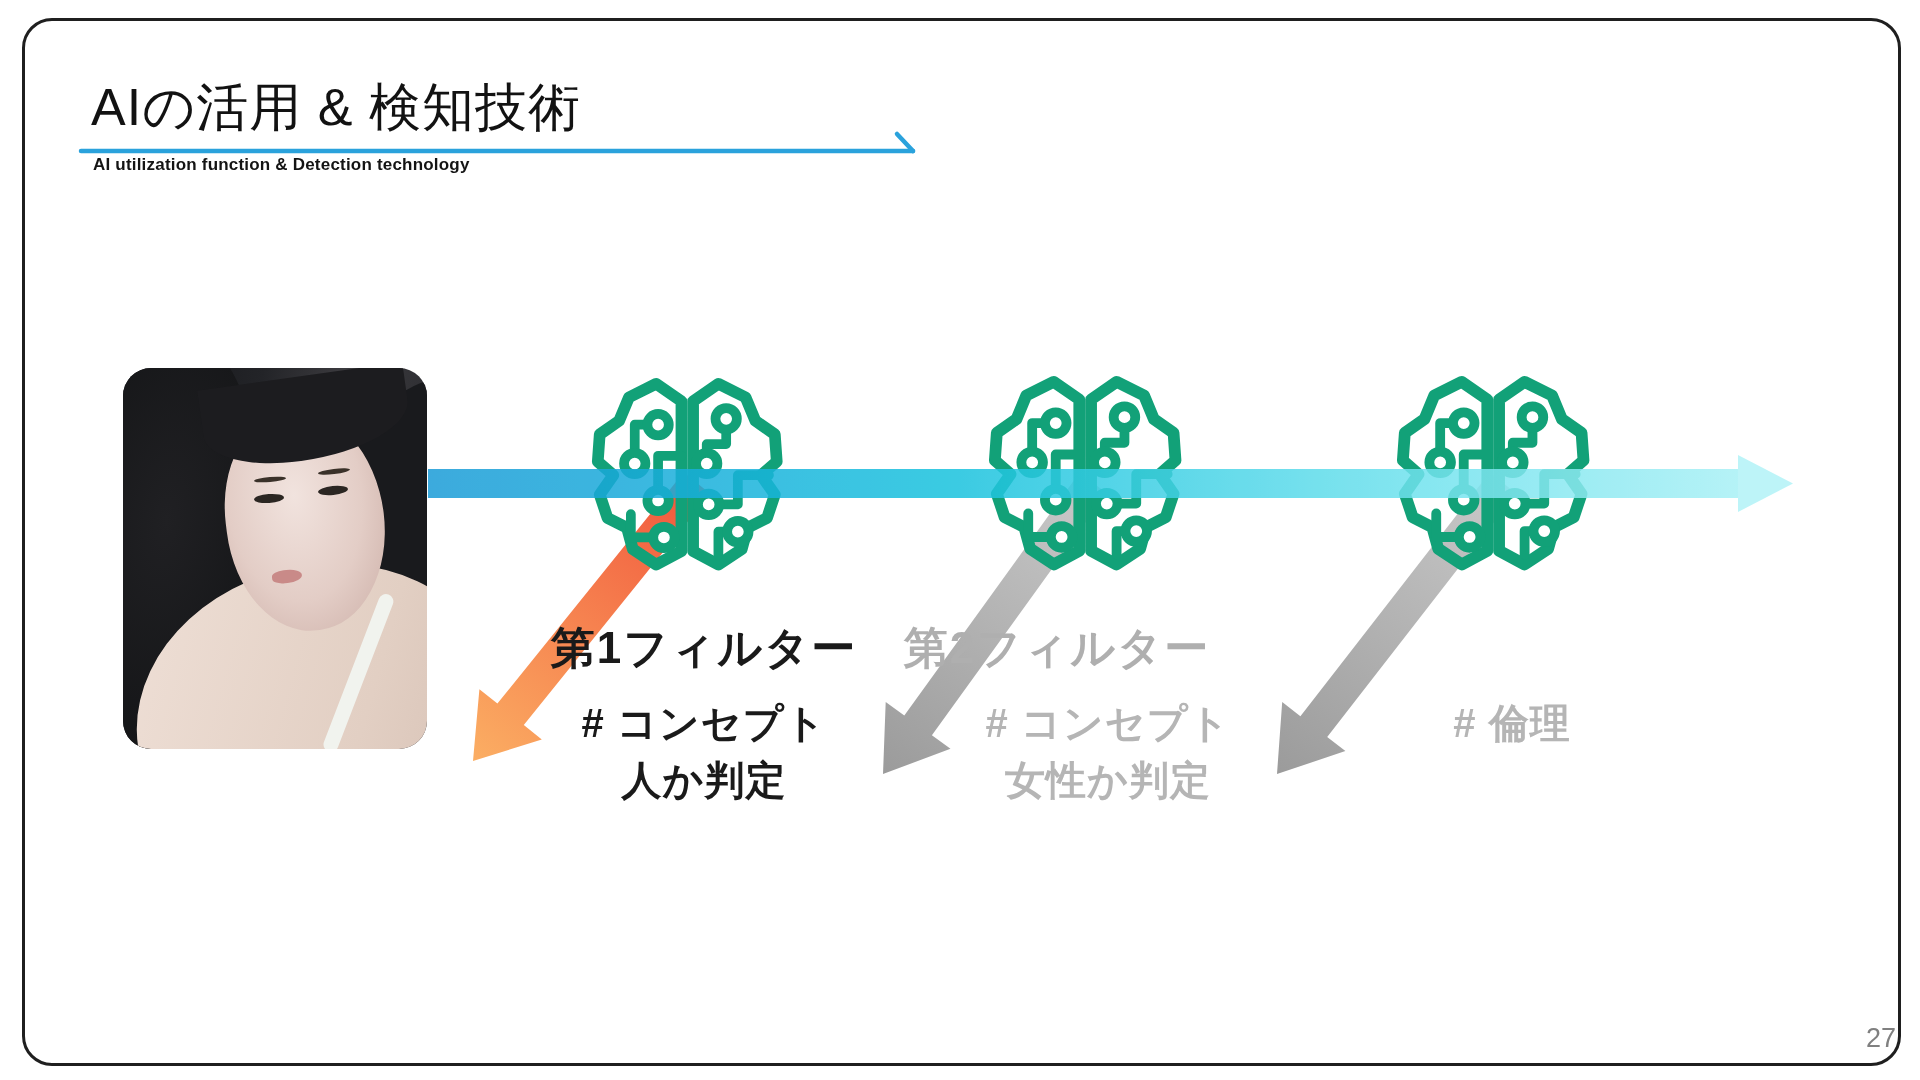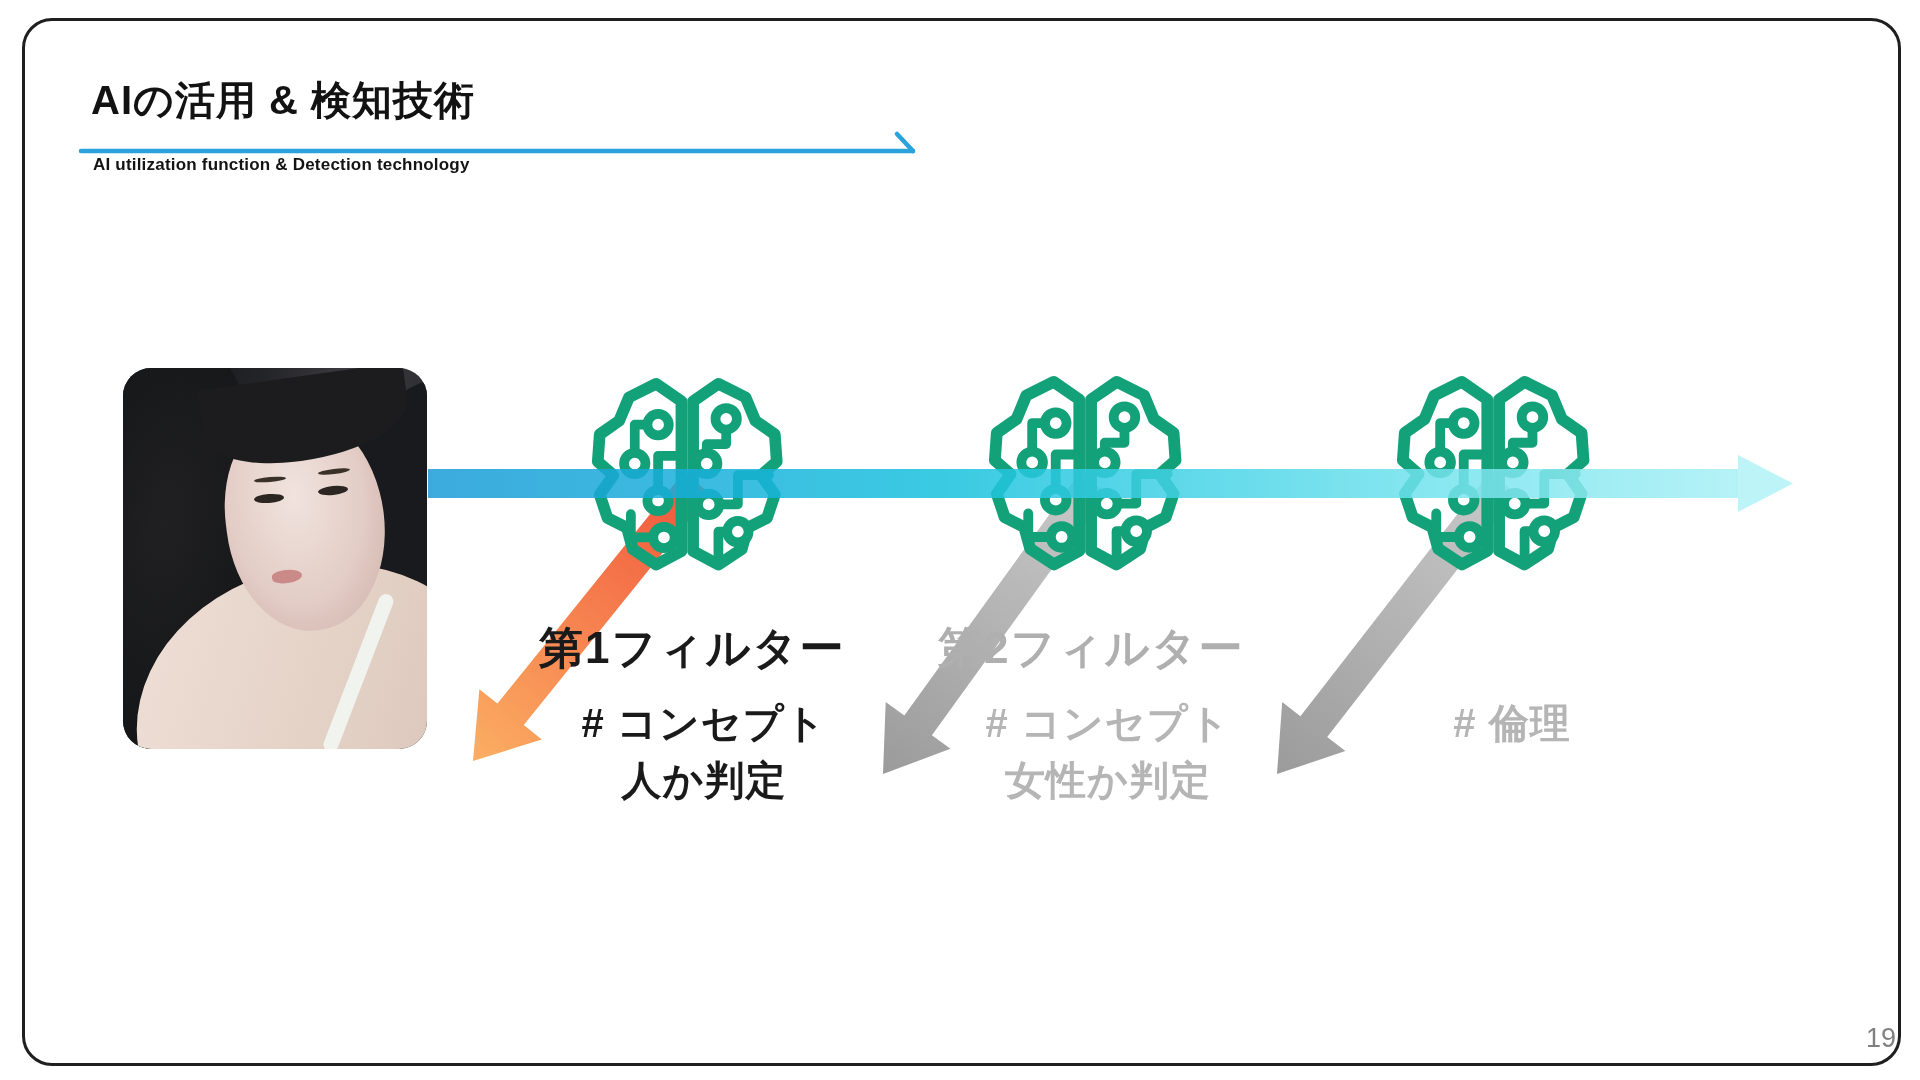--- a/index.html
+++ b/index.html
@@ -2,21 +2,21 @@
 <html style="--inactive: #afafaf; --inactive-sub: #b5b5b5; --block: #f6a156;"><head>
 <meta charset="utf-8">
 <style>
   html,body{margin:0;padding:0;background:#ffffff;width:1920px;height:1080px;
     font-family:"Liberation Sans", sans-serif;-webkit-font-smoothing:antialiased;}
   .stage{position:relative;width:1920px;height:1080px;background:#ffffff;overflow:hidden;}
   .slide{position:absolute;left:22px;top:18px;width:1873px;height:1042px;
     border:3px solid #1f1f1f;border-radius:30px;background:#ffffff;}
 
   
-  .title{position:absolute;left:66px;top:52px;font-size:40px;font-weight:700;
+  .title{position:absolute;left:66px;top:52px;font-size:52px;font-weight:400;
     color:#121212;letter-spacing:1px;white-space:nowrap;}
   .subtitle{position:absolute;left:68px;top:134px;font-size:17px;font-weight:700;
     color:#141414;letter-spacing:.2px;white-space:nowrap;}
   .title-underline{position:absolute;left:50px;top:104px;width:850px;height:34px;}
 
   
   .photo{position:absolute;left:98px;top:347px;width:304px;height:381px;border-radius:28px;
     overflow:hidden;z-index:6;background:linear-gradient(100deg,#131417 0%,#232428 38%,#3c3b3f 60%,#27282c 100%);}
   .photo .hair-left{position:absolute;left:-36%;top:-12%;width:80%;height:128%;
     background:radial-gradient(ellipse at 60% 40%, #202023 0%, #141517 60%);border-radius:48%;transform:rotate(8deg);}
@@ -44,24 +44,24 @@
   
   .flow-svg{position:absolute;left:0;top:0;width:1920px;height:1080px;z-index:1;}
   .band-svg{position:absolute;left:0;top:0;width:1920px;height:1080px;z-index:4;opacity:.85;}
   .brain{position:absolute;z-index:3;}
   .brain svg{width:100%;height:100%;display:block;}
   .brain.b1{left:565px;top:355px;width:214px;height:214px;}
   .brain.b2{left:962px;top:353px;width:216px;height:216px;}
   .brain.b3{left:1370px;top:353px;width:216px;height:216px;}
 
   
-  .flabel{position:absolute;top:598px;width:330px;font-size:44px;
+  .flabel{position:absolute;top:598px;width:330px;text-align:center;font-size:44px;
     font-weight:800;letter-spacing:2px;white-space:nowrap;z-index:5;}
   .flabel.f1{left:514px;color:#1a1a1a;}
-  .flabel.f2{left:913px;color:var(--inactive,#afafaf);}
+  .flabel.f2{left:867px;color:var(--inactive,#afafaf);}
   .flabel.f3{left:1317px;color:var(--inactive,#afafaf);}
   .ftags{position:absolute;top:674px;width:330px;text-align:center;font-size:40px;
     font-weight:800;line-height:1.42;letter-spacing:1px;z-index:5;}
   .ftags.f1{left:514px;color:#1a1a1a;}
   .ftags.f2{left:918px;color:var(--inactive-sub,#b5b5b5);}
   .ftags.f3{left:1322px;color:var(--inactive-sub,#b5b5b5);}
   .block-label{position:absolute;left:780px;top:828px;width:330px;text-align:center;
     font-size:37px;font-weight:800;letter-spacing:2px;color:var(--block,#f6a156);z-index:5;white-space:nowrap;}
   .page-number{position:absolute;left:1826px;top:1002px;width:60px;text-align:center;
     font-size:27px;color:#808080;z-index:5;}
@@ -213,15 +213,15 @@
       <div>人か判定</div>
     </div>
     <div class="ftags f2">
       <div># コンセプト</div>
       <div>女性か判定</div>
     </div>
     <div class="ftags f3">
       <div># 倫理</div>
     </div>
 
-    <div class="page-number">19</div>
+    <div class="page-number">27</div>
   </div>
 </div>
 
 </body></html>

